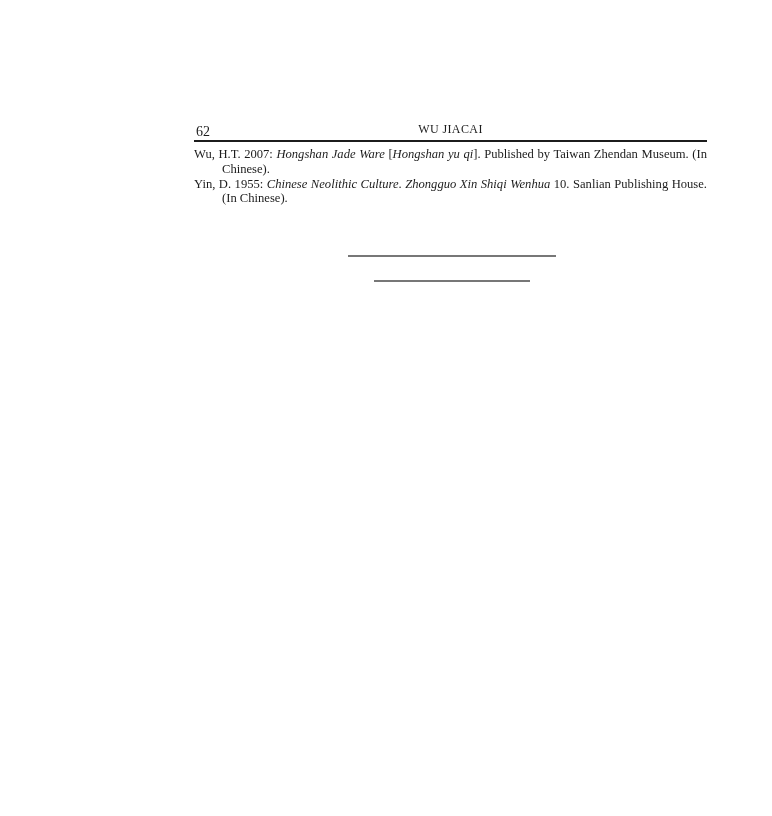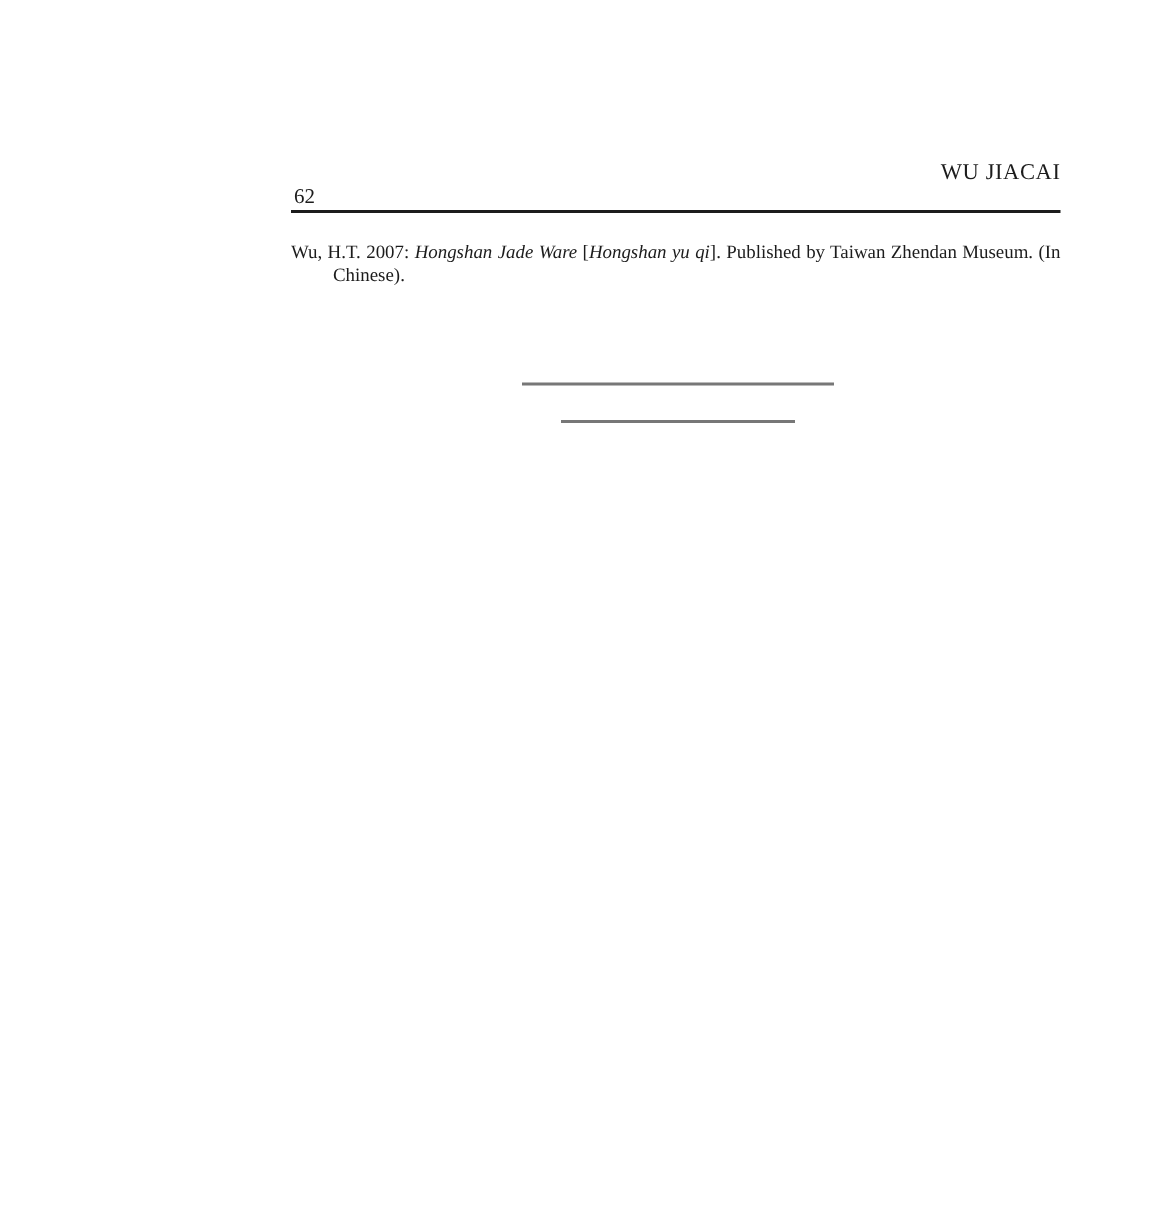--- a/index.html
+++ b/index.html
@@ -29,23 +29,23 @@
     position: absolute;
     left: 2px;
     bottom: 0;
     font-size: 14px;
     line-height: 1;
   }
   .head-title {
     position: absolute;
     left: 0;
     right: 0;
-    bottom: 16px;
-    text-align: right;
-    font-size: 15px;
+    bottom: 4px;
+    text-align: center;
+    font-size: 12px;
     line-height: 1;
     letter-spacing: 0.4px;
   }
   .head-rule {
     position: absolute;
     left: 194px;
     top: 140px;
     width: 513px;
     height: 2px;
     background: var(--rule);
@@ -55,21 +55,20 @@
     left: 194px;
     top: 147px;
     width: 513px;
     font-size: 12.6px;
     line-height: 14.8px;
     text-align: justify;
   }
   .ref-entry {
     padding-left: 28px;
     text-indent: -28px;
-    margin-top: 14px;
   }
   .end-rule {
     position: absolute;
     height: 2px;
     background: var(--sep);
   }
   .end-rule-1 {
     left: 348px;
     top: 255px;
     width: 208px;
@@ -87,18 +86,19 @@
 
   <div class="running-head">
     <span class="page-number">62</span>
     <span class="head-title">WU JIACAI</span>
   </div>
 
   <div class="head-rule"></div>
 
   <div class="references">
       <p class="ref-entry"><span>Wu, H.T. 2007: </span><i>Hongshan Jade Ware</i><span> [</span><i>Hongshan yu qi</i><span>]. Published by Taiwan Zhendan Museum. (In Chinese).</span></p>
+      <p class="ref-entry"><span>Yin, D. 1955: </span><i>Chinese Neolithic Culture</i><span>. </span><i>Zhongguo Xin Shiqi Wenhua</i><span> 10. Sanlian Publishing House. (In Chinese).</span></p>
     </div>
 
   <div class="end-rule end-rule-1"></div>
   <div class="end-rule end-rule-2"></div>
 
 </div>
 
 </body></html>

